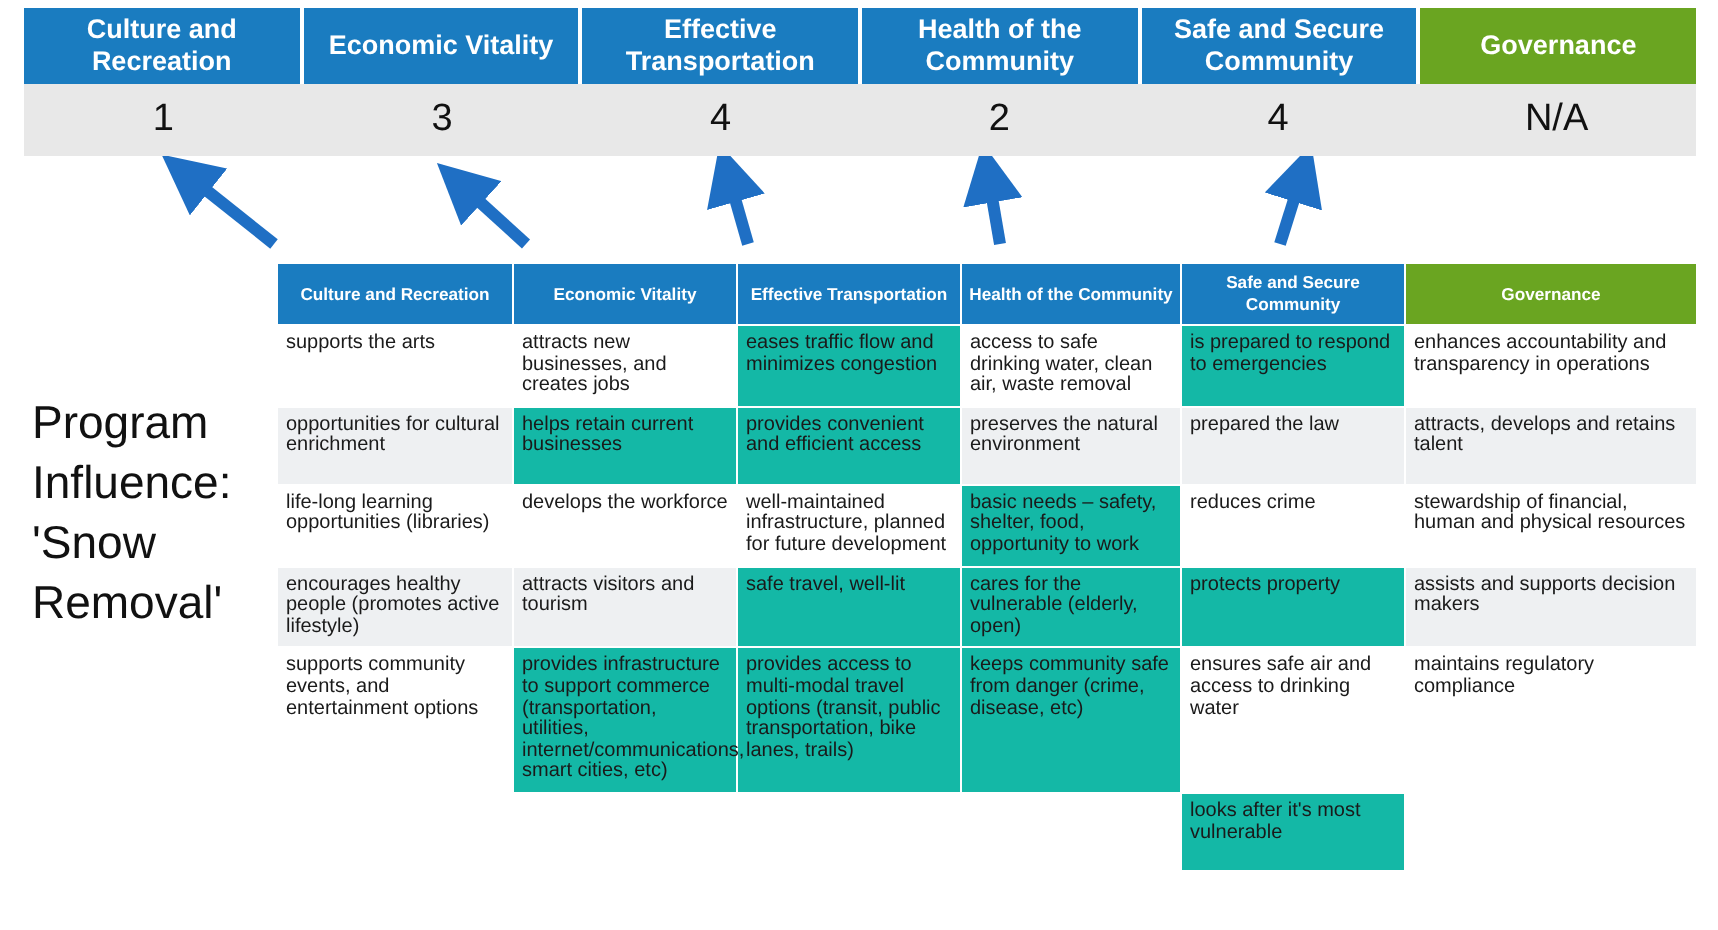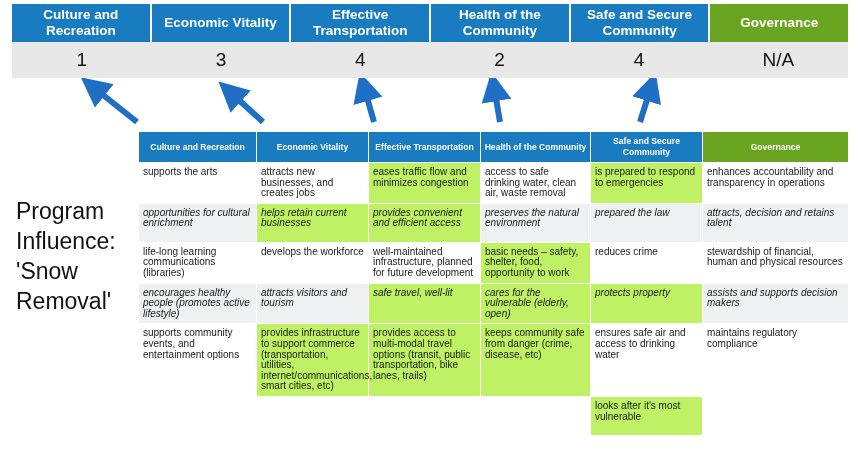--- a/index.html
+++ b/index.html
@@ -115,25 +115,24 @@
     line-height: 10.6px;
     color: #1a1a1a;
     padding: 4px 4px;
     border: 1px solid #ffffff;
     vertical-align: top;
     background: #ffffff;
     height: 30px;
   }
   #matrix tr.alt td {
     background: #eef0f2;
-    font-style: italic;
   }
   #matrix td.hl,
   #matrix tr.alt td.hl {
-    background: #bef264;
+    background: #14b8a6;
   }
   #matrix td.empty {
     background: #ffffff;
   }
   #matrix td.blank-out,
   #matrix tr.alt td.blank-out {
     background: #ffffff;
     border-color: #ffffff;
   }
 </style>
@@ -200,24 +199,24 @@
       <td>access to safe drinking water, clean air, waste removal</td>
       <td class="hl">is prepared to respond to emergencies</td>
       <td>enhances accountability and transparency in operations</td>
     </tr>
     <tr class="alt">
       <td>opportunities for cultural enrichment</td>
       <td class="hl">helps retain current businesses</td>
       <td class="hl">provides convenient and efficient access</td>
       <td>preserves the natural environment</td>
       <td>prepared the law</td>
-      <td>attracts, decision and retains talent</td>
-    </tr>
-    <tr>
-      <td>life-long learning communications (libraries)</td>
+      <td>attracts, develops and retains talent</td>
+    </tr>
+    <tr>
+      <td>life-long learning opportunities (libraries)</td>
       <td>develops the workforce</td>
       <td>well-maintained infrastructure, planned for future development</td>
       <td class="hl">basic needs – safety, shelter, food, opportunity to work</td>
       <td>reduces crime</td>
       <td>stewardship of financial, human and physical resources</td>
     </tr>
     <tr class="alt">
       <td>encourages healthy people (promotes active lifestyle)</td>
       <td>attracts visitors and tourism</td>
       <td class="hl">safe travel, well-lit</td>

